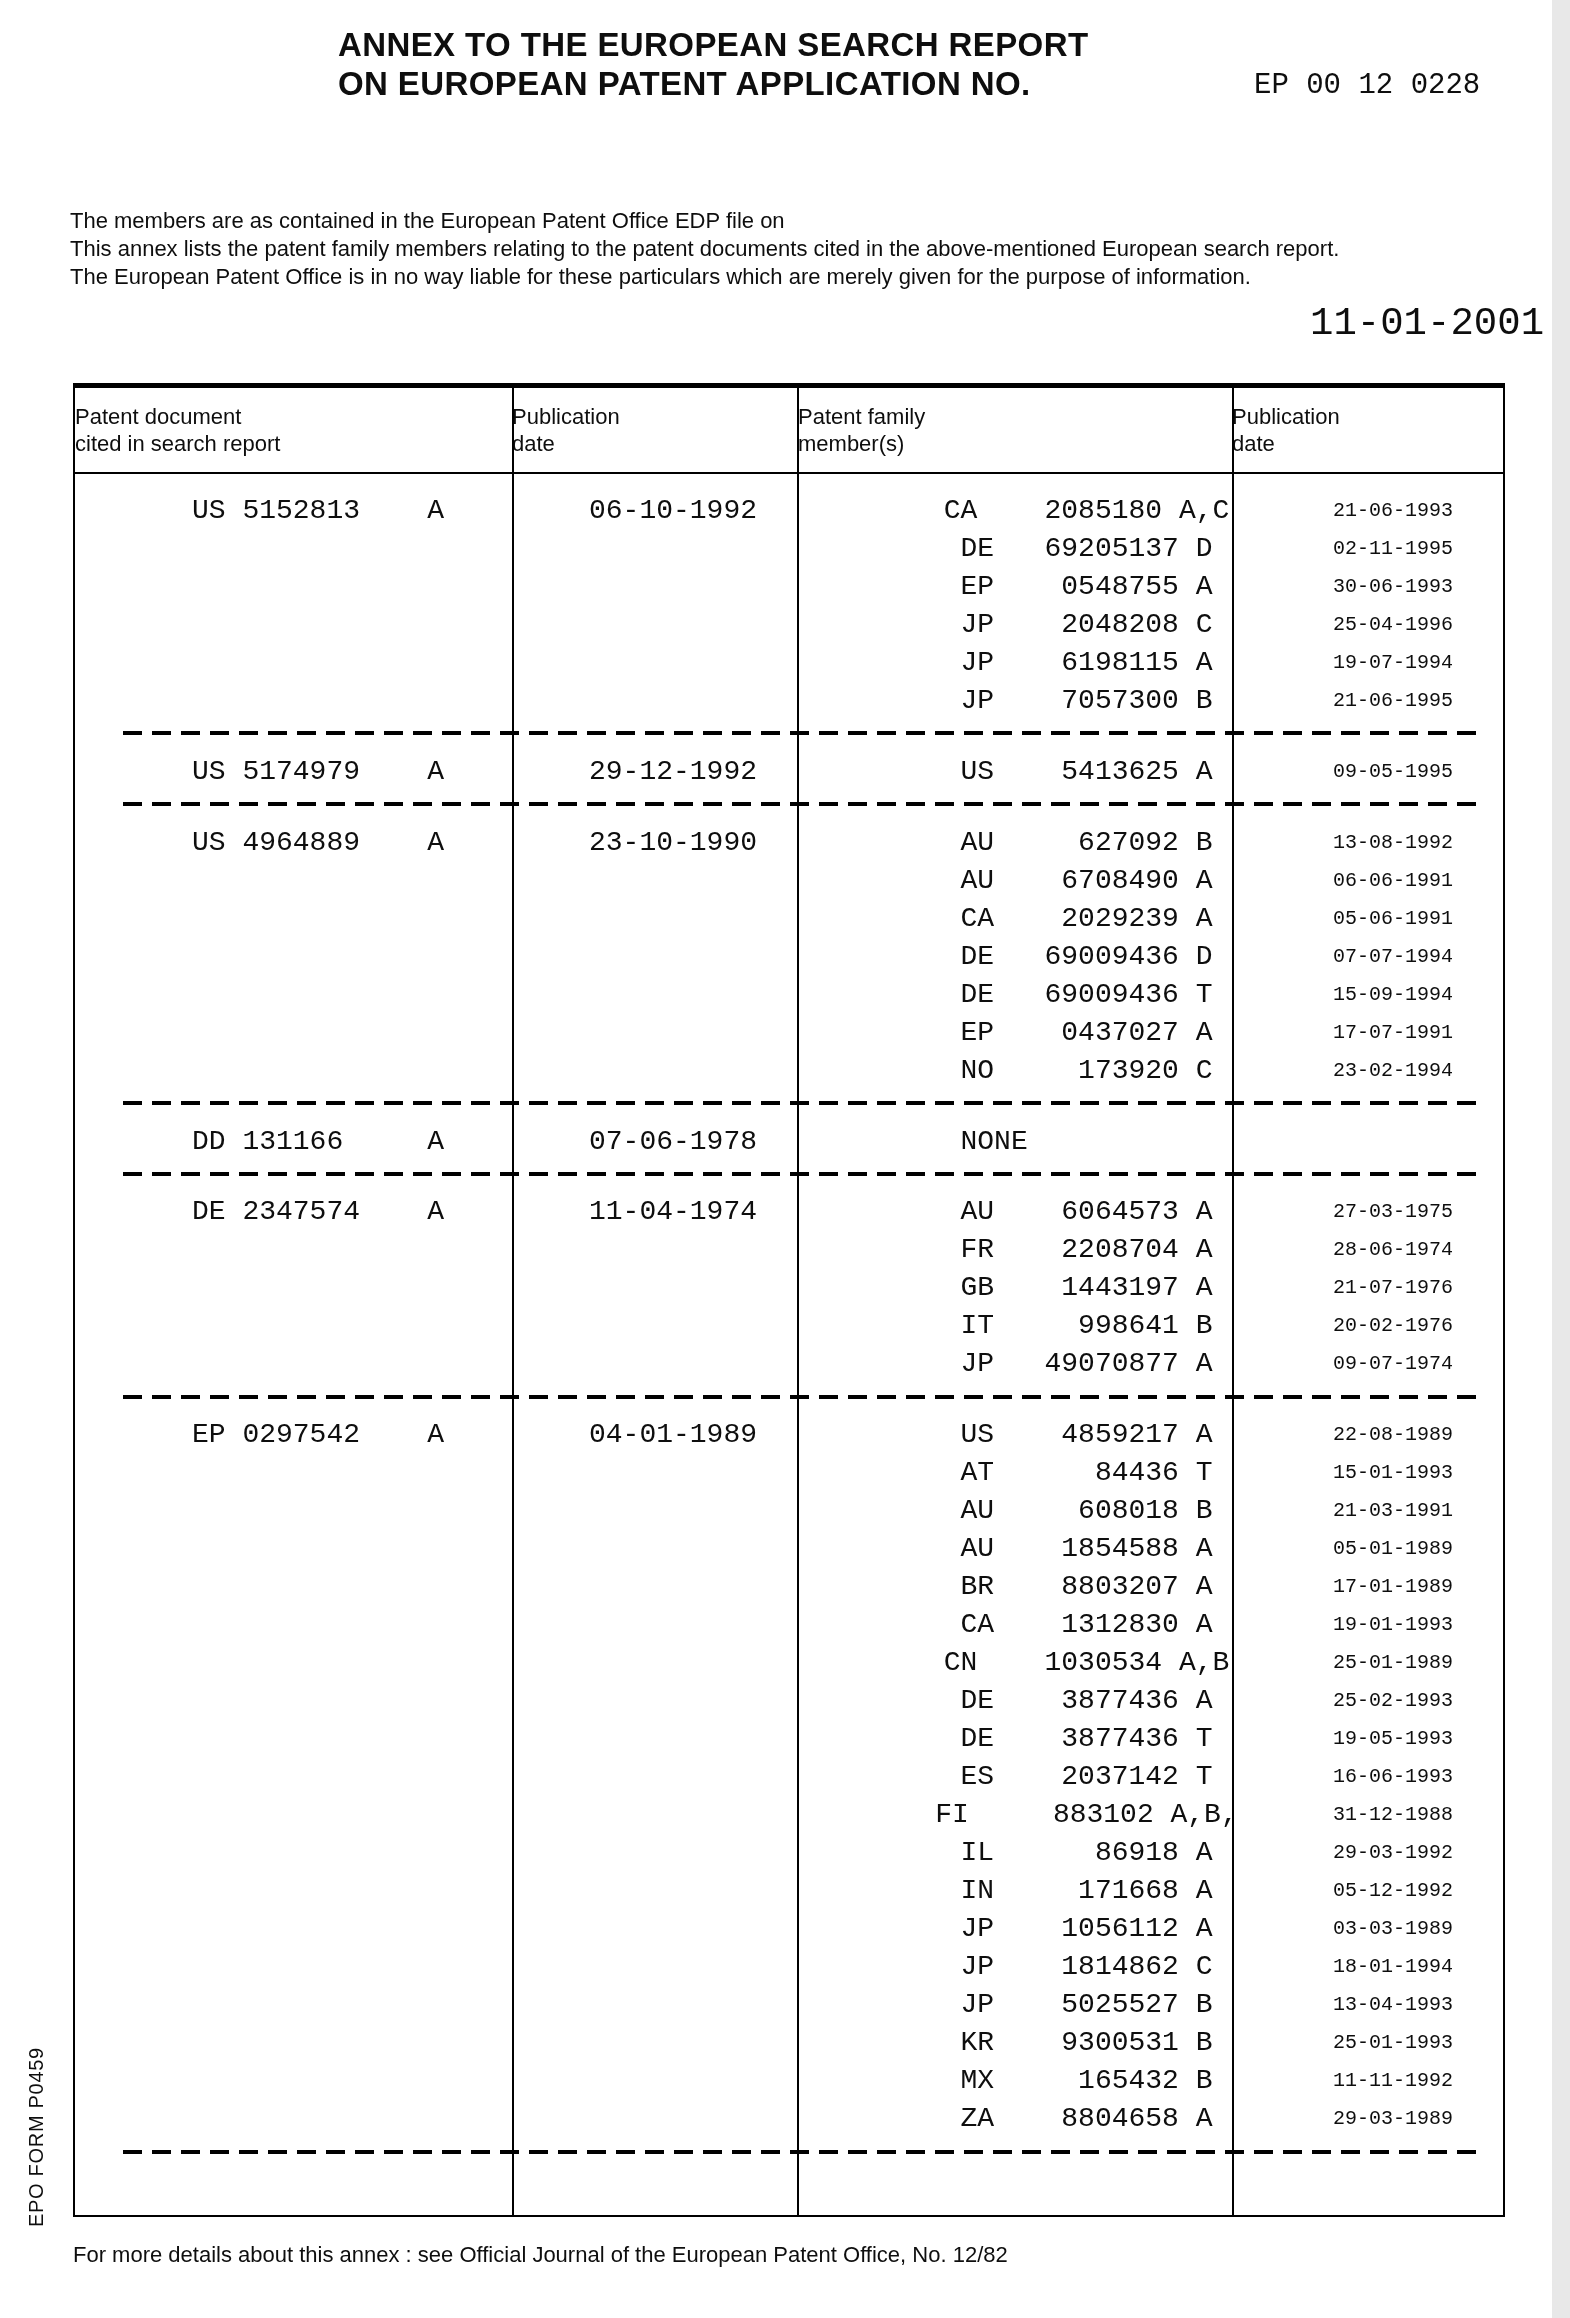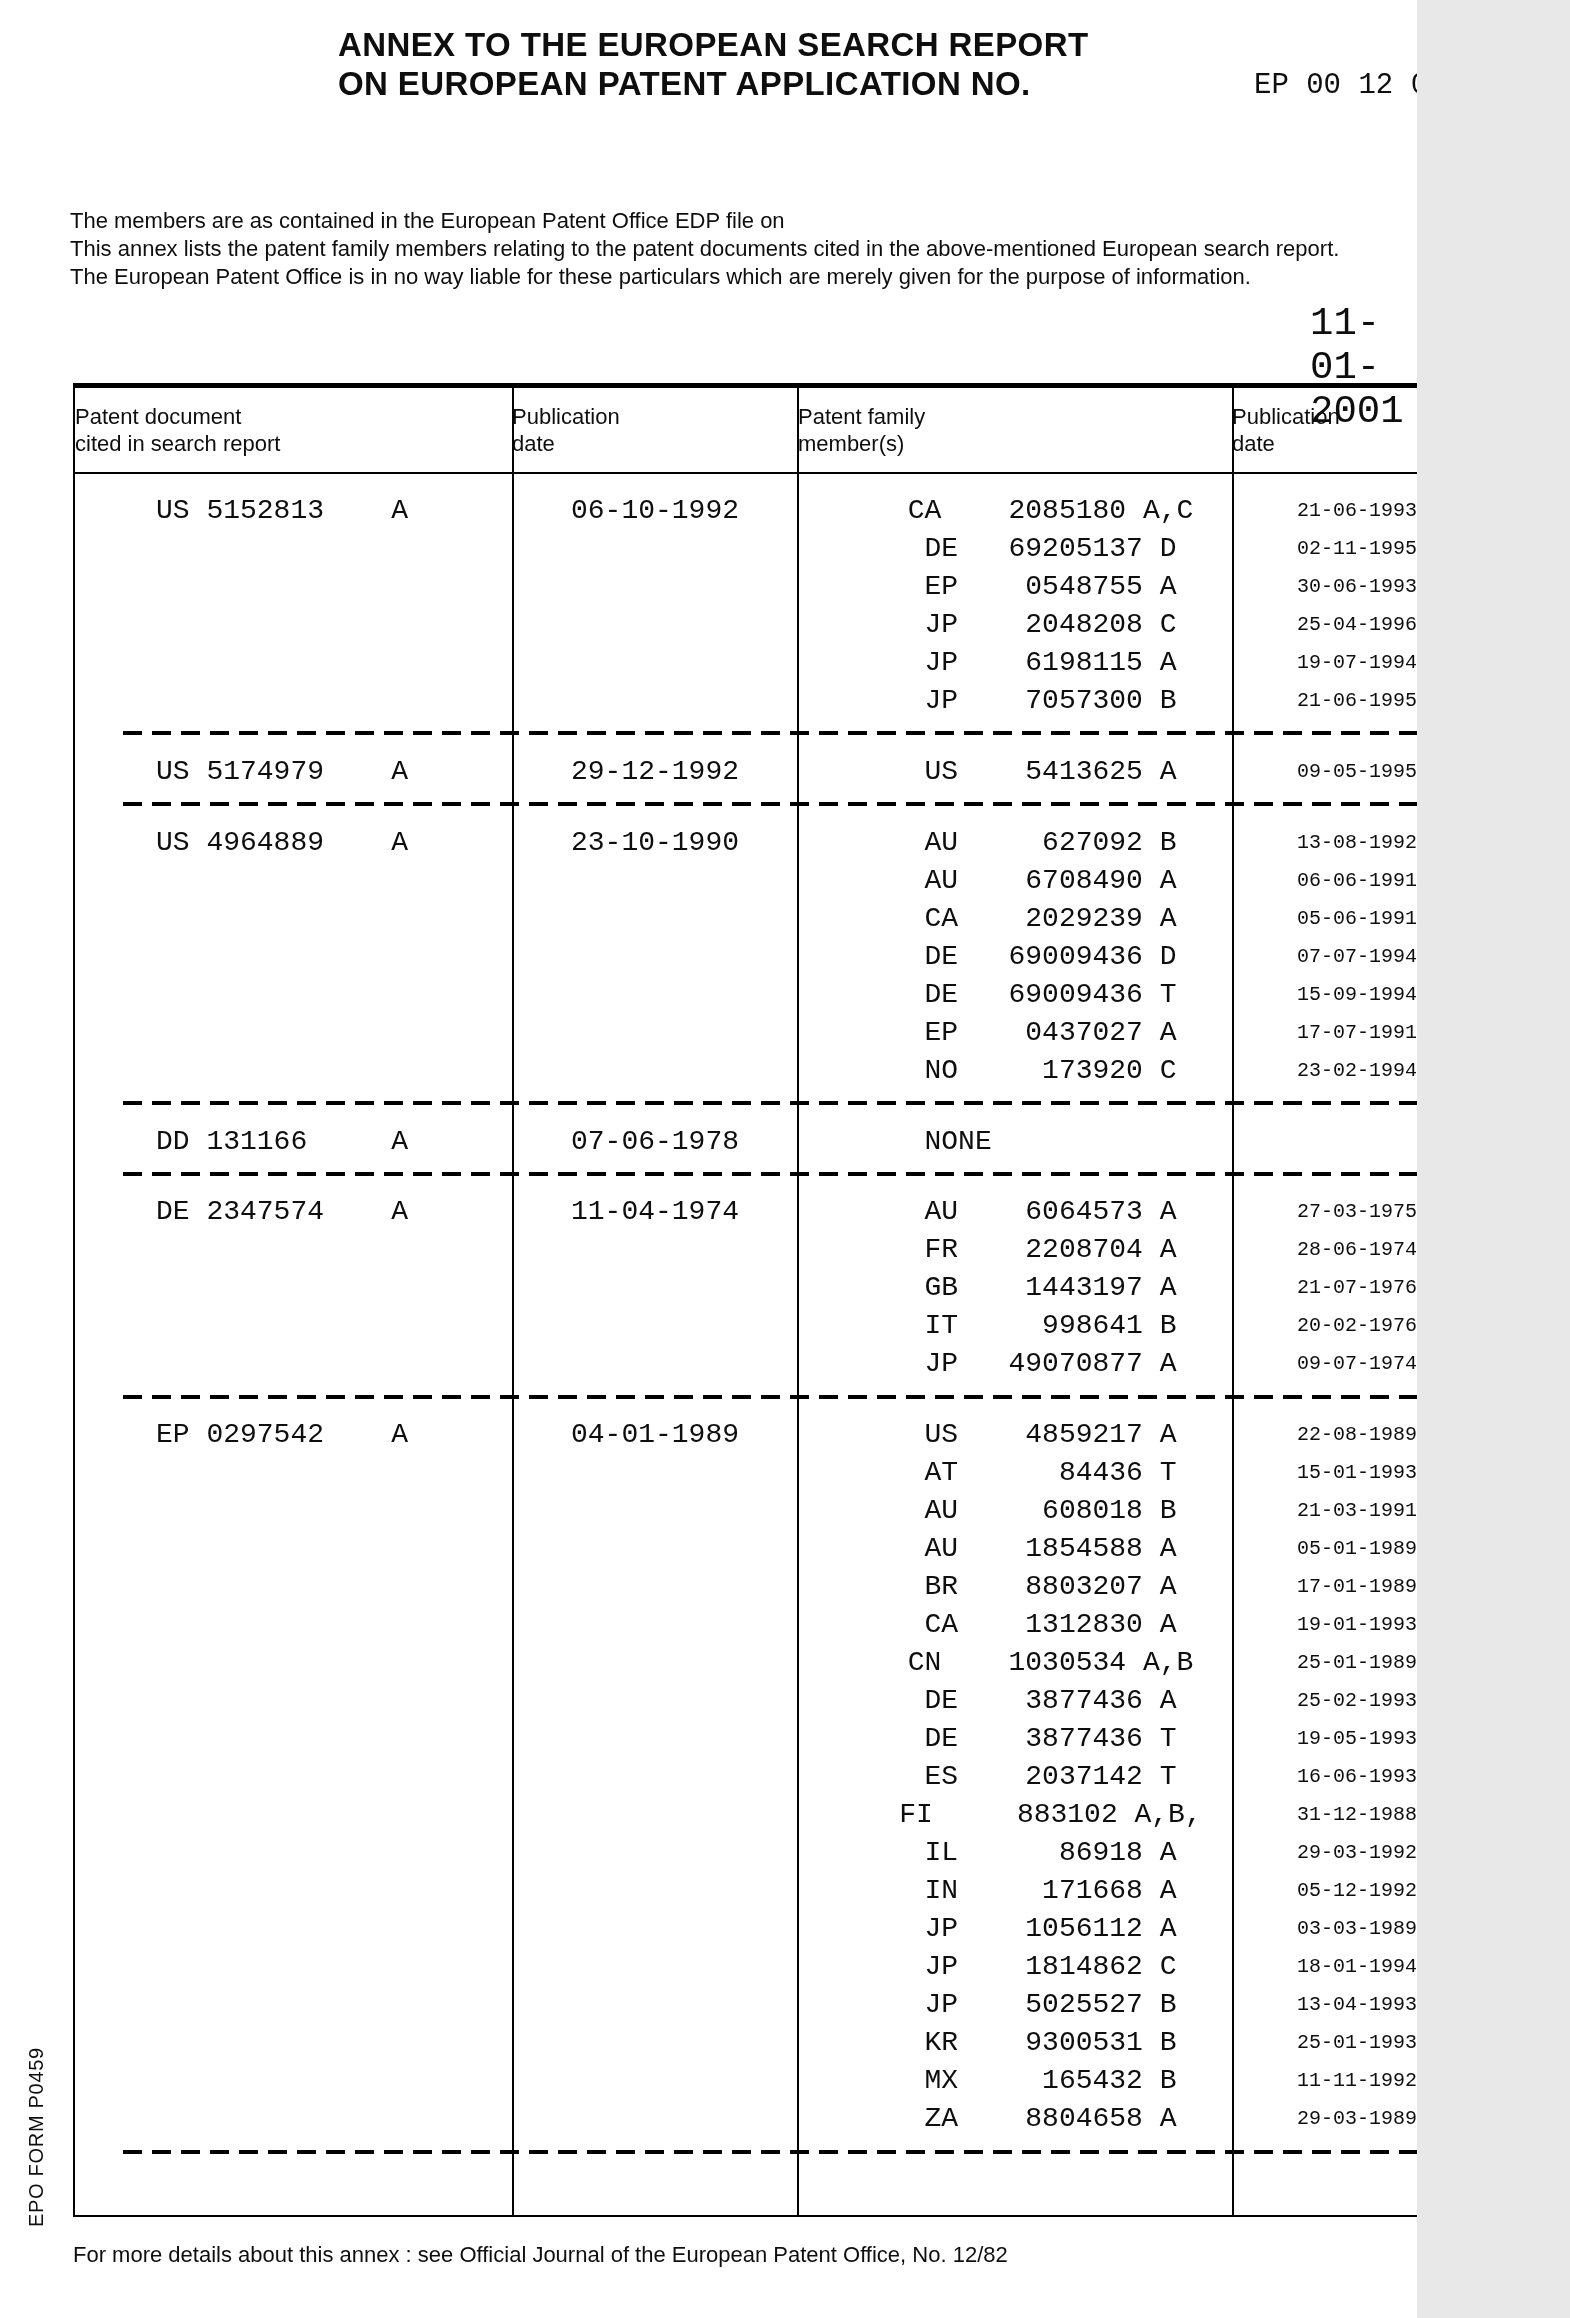--- a/index.html
+++ b/index.html
@@ -1,18 +1,18 @@
 <!DOCTYPE html>
 <html style="font-size:11.7px"><head>
 <meta charset="utf-8">
 <style>
   html,body { margin:0; padding:0; background:#e8e8e8; }
   .page {
     position:relative;
-    width:1417px; height:2319px;
+    width:1552px; height:2319px;
     background:#ffffff;
     color:#0e0e0e;
     font-family:"Liberation Sans", sans-serif;
     overflow:hidden;
   }
   .title-block { position:absolute; left:338px; top:25px; }
   .title-line { font-size:33px; font-weight:bold; line-height:39px; letter-spacing:0.4px; white-space:nowrap; }
   .app-number {
     position:absolute; left:1254px; top:69px;
     font-family:"Liberation Mono", monospace; font-size:29px; white-space:pre;
@@ -36,21 +36,21 @@
   .thead {
     display:grid; grid-template-columns:437px 286px 434px auto;
     height:84px; border-bottom:2.9px solid #000;
     align-items:center; text-align:left;
     font-size:22px; line-height:27px;
   }
 
   .mono { font-family:"Liberation Mono", monospace; white-space:pre; }
 
   .entry { display:grid; grid-template-columns:437px 286px auto; padding:17.6px 0 11.7px 0; }
-  .cell { font-size:28px; line-height:38px; }
+  .cell { font-size:28px; line-height:38px;margin-left:36px; }
   .c1 { padding-left:81px; }
   .c2 { text-align:center; }
   .fam-line { display:flex; }
   .fam-text { display:inline-block; width:365px; padding-left:70px; font-size:28px; line-height:38px;text-align:center; }
   .fam-date { display:inline-block; padding-left:64px; font-size:20px; line-height:38px; }
   .entry-sep {
     height:3.7px; margin:0 18.3px 0 48px;
     background:repeating-linear-gradient(90deg,#000 0 19px,transparent 19px 29px);
   }
 

